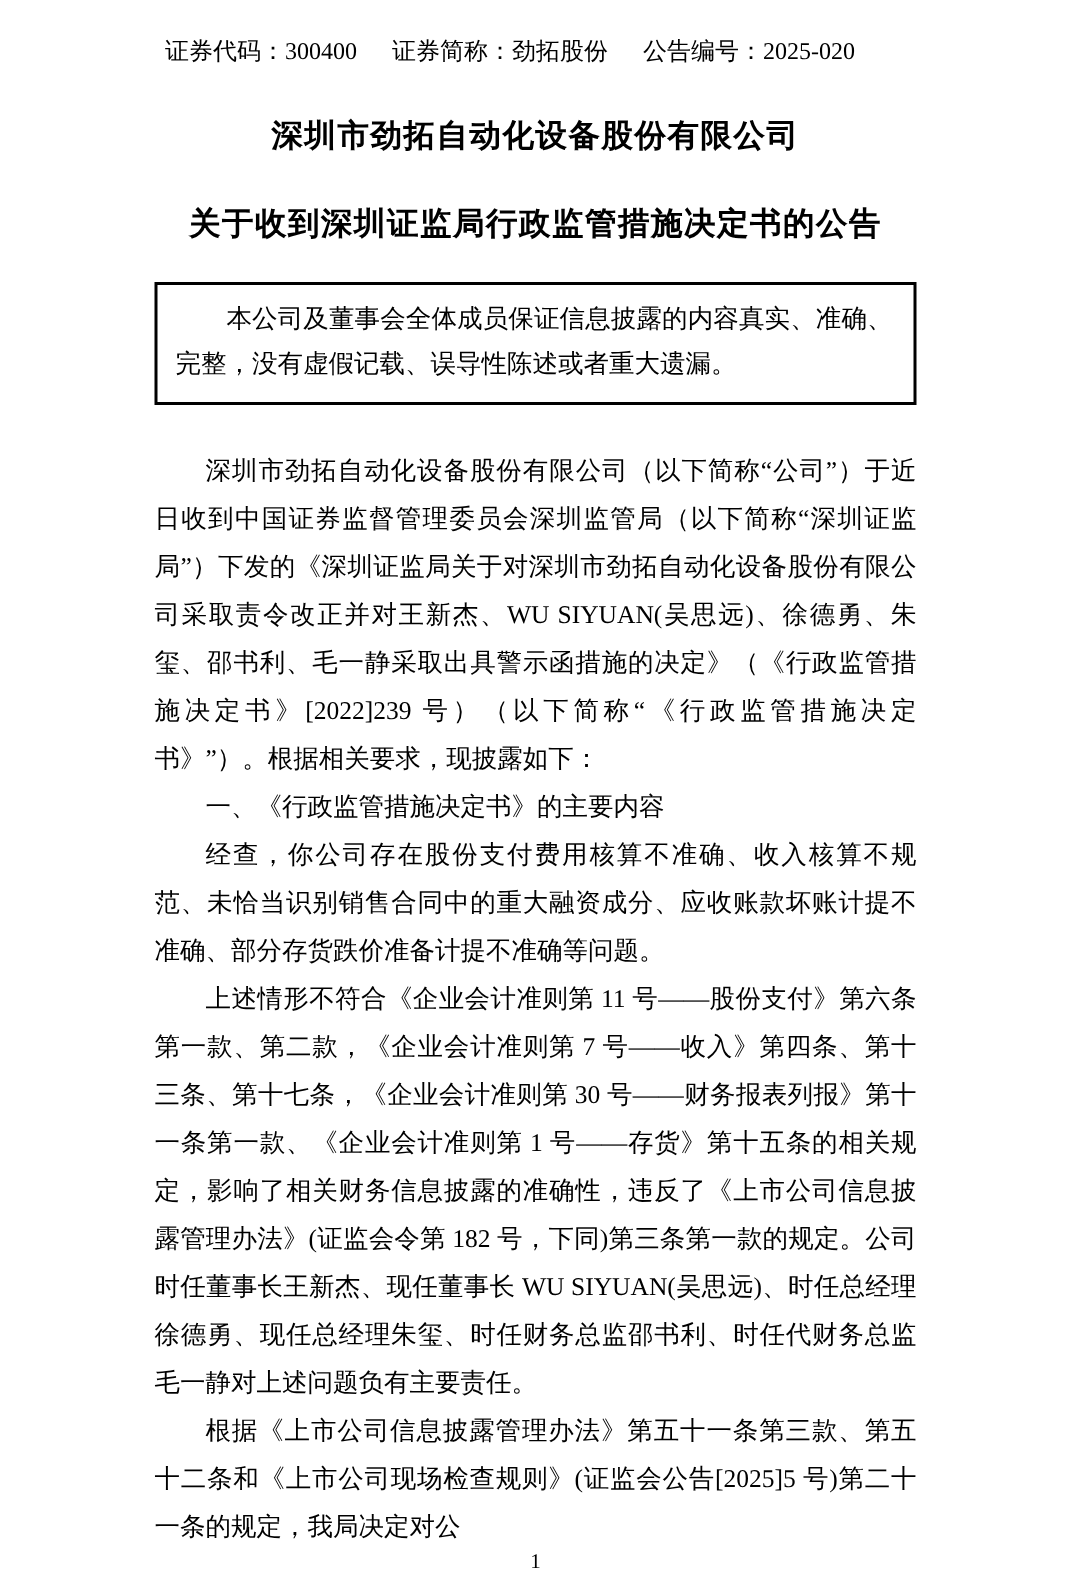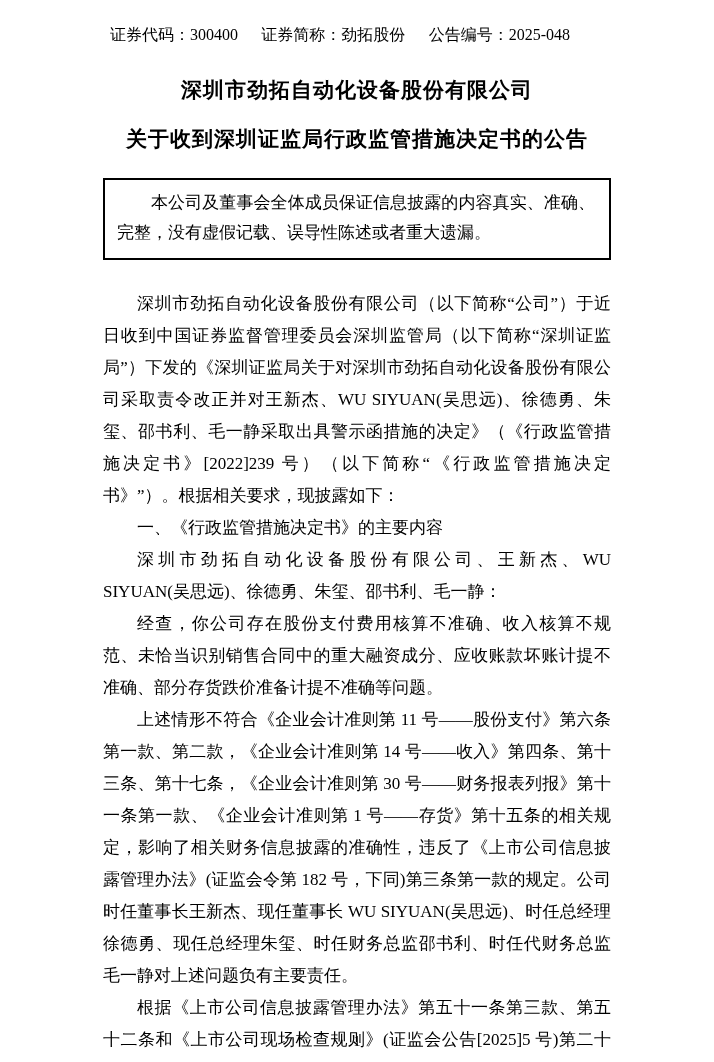--- a/index.html
+++ b/index.html
@@ -27,21 +27,21 @@
     white-space: nowrap;
   }
   .doc-title {
     text-align: center;
     font-size: 21px;
     font-weight: bold;
     line-height: 28px;
     letter-spacing: 1px;
   }
   .doc-title.line1 { margin-top: 30px; }
-  .doc-title.line2 { margin-top: 21px; }
+  .doc-title.line2 { margin-top: 31px; }
   .content {
     padding: 0 38px;
   }
   .statement-box {
     margin-top: 25px;
     border: 2px solid #000000;
     padding: 8px 14px 10px 12px;
     font-size: 17px;
     line-height: 30px;
     text-align: justify;
@@ -75,38 +75,37 @@
   }
 </style>
 </head>
 <body>
 
 <div class="page">
 
   <div class="doc-header">
     <span>证券代码：300400</span>
     <span>证券简称：劲拓股份</span>
-    <span>公告编号：2025-048</span>
+    <span>公告编号：2025-020</span>
   </div>
 
   <div class="doc-title line1">深圳市劲拓自动化设备股份有限公司</div>
   <div class="doc-title line2">关于收到深圳证监局行政监管措施决定书的公告</div>
 
   <div class="content">
 
     <div class="statement-box">
       <p>本公司及董事会全体成员保证信息披露的内容真实、准确、完整，没有虚假记载、误导性陈述或者重大遗漏。</p>
     </div>
 
     <div class="body-text">
       <p>深圳市劲拓自动化设备股份有限公司（以下简称“公司”）于近日收到中国证券监督管理委员会深圳监管局（以下简称“深圳证监局”）下发的《深圳证监局关于对深圳市劲拓自动化设备股份有限公司采取责令改正并对王新杰、WU SIYUAN(吴思远)、徐德勇、朱玺、邵书利、毛一静采取出具警示函措施的决定》（《行政监管措施决定书》[2022]239 号）（以下简称“《行政监管措施决定书》”）。根据相关要求，现披露如下：</p>
       <p class="section-heading">一、《行政监管措施决定书》的主要内容</p>
-      <p>深圳市劲拓自动化设备股份有限公司、王新杰、WU SIYUAN(吴思远)、徐德勇、朱玺、邵书利、毛一静：</p>
       <p>经查，你公司存在股份支付费用核算不准确、收入核算不规范、未恰当识别销售合同中的重大融资成分、应收账款坏账计提不准确、部分存货跌价准备计提不准确等问题。</p>
-      <p>上述情形不符合《企业会计准则第 11 号——股份支付》第六条第一款、第二款，《企业会计准则第 14 号——收入》第四条、第十三条、第十七条，《企业会计准则第 30 号——财务报表列报》第十一条第一款、《企业会计准则第 1 号——存货》第十五条的相关规定，影响了相关财务信息披露的准确性，违反了《上市公司信息披露管理办法》(证监会令第 182 号，下同)第三条第一款的规定。公司时任董事长王新杰、现任董事长 WU SIYUAN(吴思远)、时任总经理徐德勇、现任总经理朱玺、时任财务总监邵书利、时任代财务总监毛一静对上述问题负有主要责任。</p>
+      <p>上述情形不符合《企业会计准则第 11 号——股份支付》第六条第一款、第二款，《企业会计准则第 7 号——收入》第四条、第十三条、第十七条，《企业会计准则第 30 号——财务报表列报》第十一条第一款、《企业会计准则第 1 号——存货》第十五条的相关规定，影响了相关财务信息披露的准确性，违反了《上市公司信息披露管理办法》(证监会令第 182 号，下同)第三条第一款的规定。公司时任董事长王新杰、现任董事长 WU SIYUAN(吴思远)、时任总经理徐德勇、现任总经理朱玺、时任财务总监邵书利、时任代财务总监毛一静对上述问题负有主要责任。</p>
       <p>根据《上市公司信息披露管理办法》第五十一条第三款、第五十二条和《上市公司现场检查规则》(证监会公告[2025]5 号)第二十一条的规定，我局决定对公</p>
     </div>
 
   </div>
 
   <div class="page-footer">1</div>
 
 </div>
 
 </body></html>

